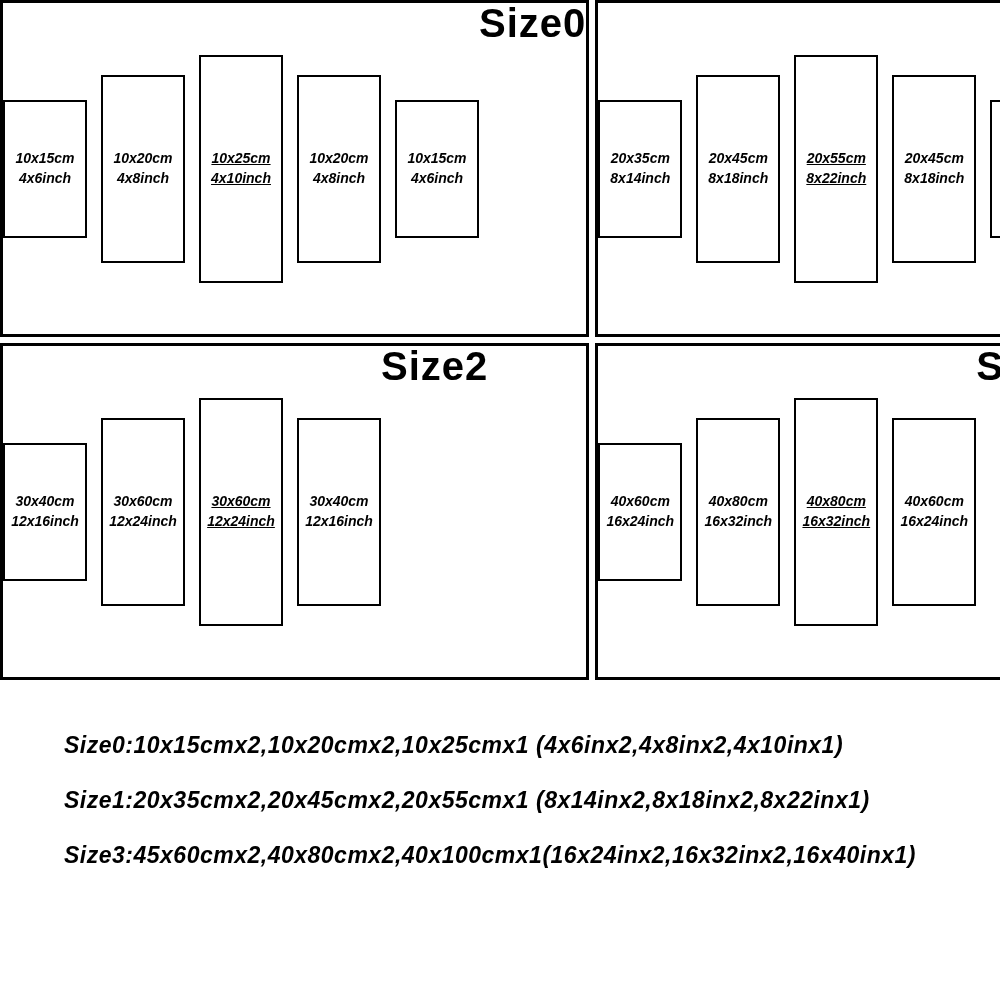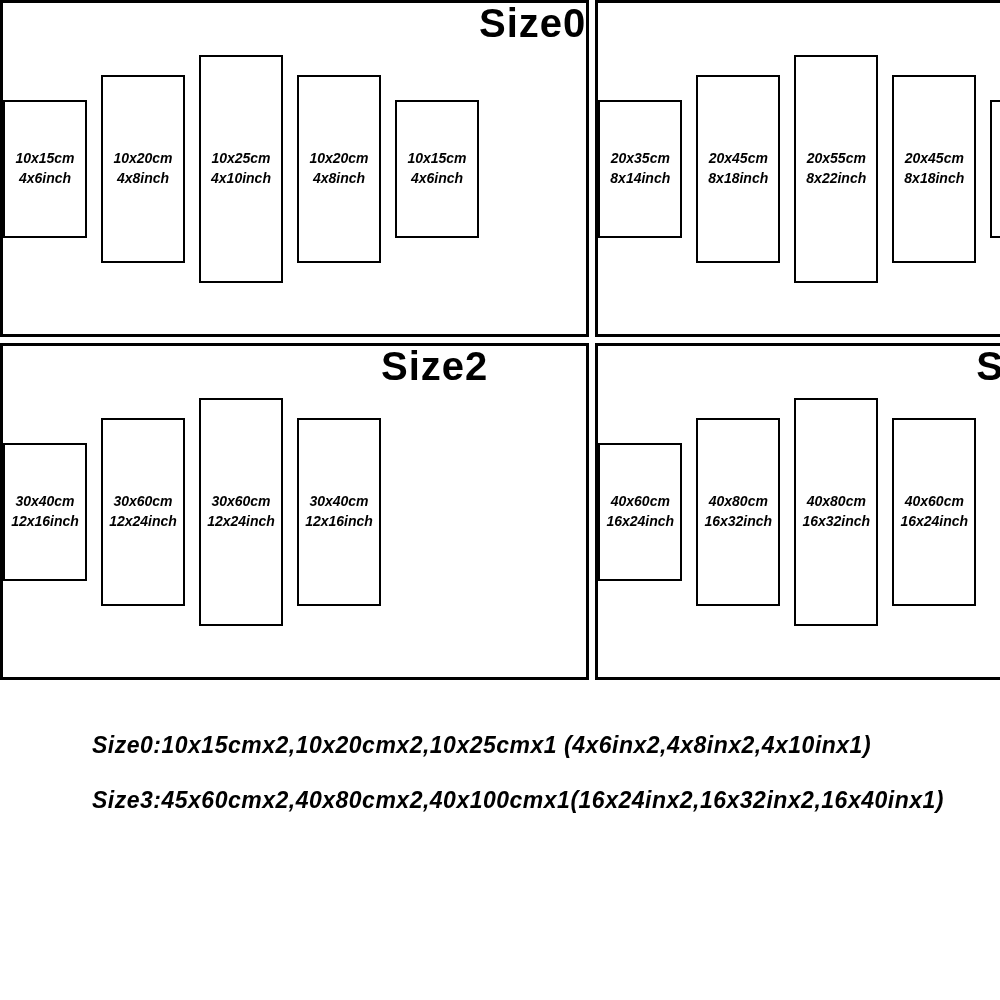--- a/index.html
+++ b/index.html
@@ -45,39 +45,39 @@
     display: flex;
     flex-direction: column;
     align-items: center;
     justify-content: center;
     gap: 3px;
   }
   .panels-row .panel:nth-child(1),
   .panels-row .panel:nth-child(5) { height: 138px; }
   .panels-row .panel:nth-child(2),
   .panels-row .panel:nth-child(4) { height: 188px; }
-  .panels-row .panel:nth-child(3) { height: 228px; }
+  .panels-row .panel:nth-child(3) { height: 228px; text-decoration: underline; }
   .panel-cm, .panel-inch {
     font-style: italic;
     font-weight: 700;
     font-size: 14px;
     line-height: 17px;
     white-space: nowrap;
     text-align: center;
   }
   .size-label {
     text-align: center;
     font-weight: 700;
     font-size: 40px;
     letter-spacing: 1px;
     margin-top: -2px;
   }
   .summary {
     margin-top: 38px;
-    padding-left: 92px;
+    padding-left: 64px;
   }
   .summary-line {
     font-style: italic;
     font-weight: 700;
     font-size: 23px;
     line-height: 55px;
     letter-spacing: 0.5px;
     white-space: nowrap;
   }
 </style>
@@ -178,14 +178,15 @@
           <div class="panel-inch">16x24inch</div>
         </div>
       </div>
     <div class="size-label">Size3</div>
   </div>
 
 </div>
 
 <div class="summary">
   <div class="summary-line">Size0:10x15cmx2,10x20cmx2,10x25cmx1 (4x6inx2,4x8inx2,4x10inx1)</div>
+  <div class="summary-line">Size1:20x35cmx2,20x45cmx2,20x55cmx1 (8x14inx2,8x18inx2,8x22inx1)</div>
   <div class="summary-line">Size3:45x60cmx2,40x80cmx2,40x100cmx1(16x24inx2,16x32inx2,16x40inx1)</div>
 </div>
 
 </body></html>

